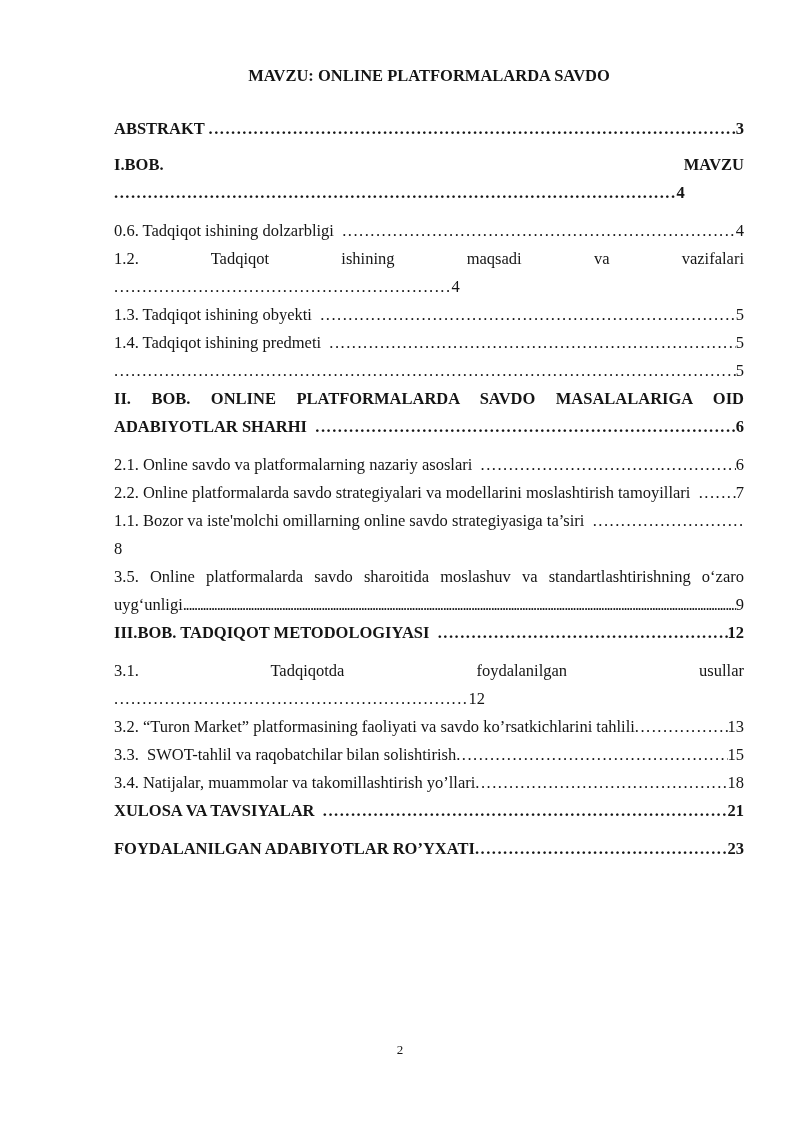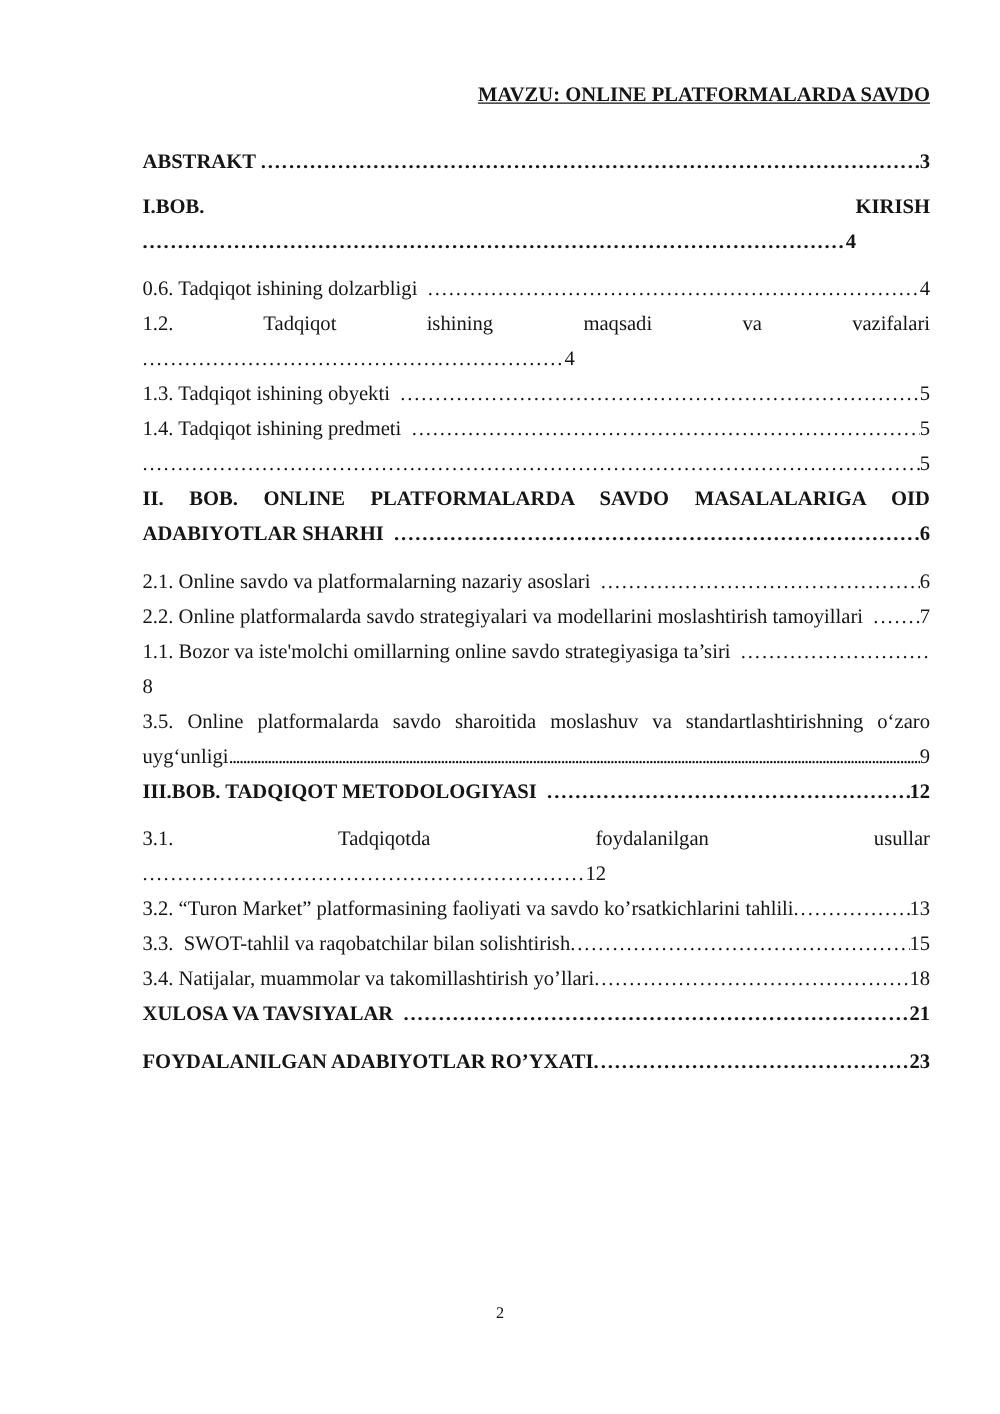--- a/index.html
+++ b/index.html
@@ -12,21 +12,21 @@
     font-size:16.5px;
     overflow:hidden;
   }
   .content {
     position:absolute;
     left:114px; top:62px;
     width:630px;
   }
   .row { line-height:28px; }
   .bold { font-weight:bold; }
-  .title { text-align:right; font-weight:bold; margin-bottom:18px;text-decoration:underline; }
+  .title { text-align:center; font-weight:bold; margin-bottom:18px; }
   .mb8  { margin-bottom:8px;margin-top:25px; }
   .mb10 { margin-bottom:10px; }
 
   
   .lead { display:flex; }
   .lead .lbl { white-space:pre; flex:0 0 auto; }
   .lead .fill {
     flex:1 1 auto; min-width:0;
     overflow:hidden; white-space:nowrap;
     letter-spacing:1.5px;
@@ -56,21 +56,21 @@
   <div class="content">
 
     <div class="row title">MAVZU: ONLINE PLATFORMALARDA SAVDO</div>
 
     <div class="row lead bold mb8">
       <span class="lbl">ABSTRAKT </span>
       <span class="fill">................................................................................................................................................................................................................................................................................................................................................................................................................</span>
       <span class="pg">3</span>
     </div>
 
-    <div class="row spread bold">I.BOB. KIRISH</div>
+    <div class="row spread bold">I.BOB. MAVZU</div>
     <div class="row dotline bold mb10"><span class="ls">....................................................................................................</span><span>4</span></div>
 
     <div class="row lead">
       <span class="lbl">0.6. Tadqiqot ishining dolzarbligi  </span>
       <span class="fill">................................................................................................................................................................................................................................................................................................................................................................................................................</span>
       <span class="pg">4</span>
     </div>
 
     <div class="row spread">1.2. Tadqiqot ishining maqsadi va vazifalari</div>
     <div class="row dotline"><span class="ls">............................................................</span><span>4</span></div>

